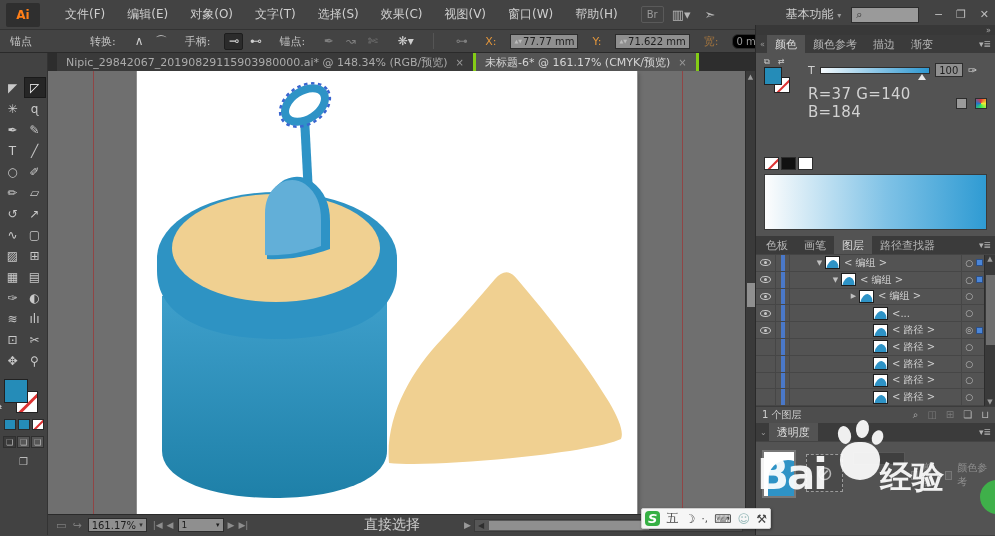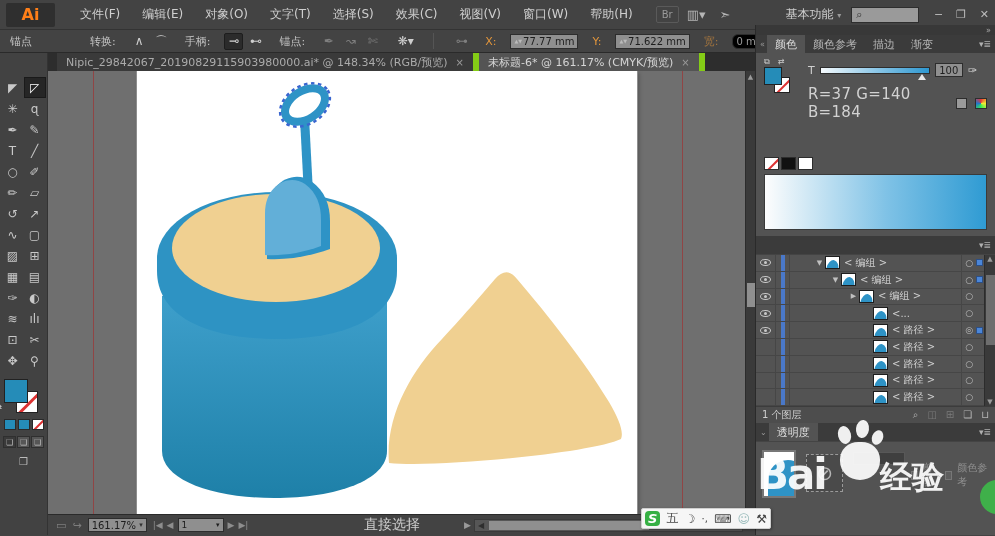--- a/index.html
+++ b/index.html
@@ -3,22 +3,22 @@
 <meta charset="utf-8">
 <style>
   * { margin:0; padding:0; box-sizing:border-box; }
   html,body { width:995px; height:536px; overflow:hidden; background:#2b2b2b;
     font-family:"DejaVu Sans","Liberation Sans",sans-serif; }
   .app { position:relative; width:995px; height:536px; background:#434343; color:#c8c8c8; font-size:12px; }
 
   
   .menubar { height:30px; background:#434343; border-bottom:1px solid #333;
     display:flex; align-items:center; gap:2px; padding:0 6px; }
-  .ai-logo { width:49px; height:24px; background:#2f2f2f; color:#ff7f18; font-weight:bold;
-    font-size:16px; display:flex; align-items:center; justify-content:center; margin-right:12px; border-radius:2px;}
+  .ai-logo { width:34px; height:24px; background:#2f2f2f; color:#ff7f18; font-weight:bold;
+    font-size:12px; display:flex; align-items:center; justify-content:center; margin-right:12px; border-radius:2px;}
   .menu-item { padding:4px 11px; color:#cfcfcf; cursor:default; }
   .mb-btn { color:#9a9a9a; border:1px solid #5a5a5a; border-radius:2px; font-size:10px;
     padding:2px 5px; margin-left:10px; }
   .mb-icon { color:#b5b5b5; font-size:13px; padding:2px 6px; }
   .mb-right { margin-left:auto; display:flex; align-items:center; gap:10px; }
   .workspace { color:#cfcfcf; }
   .searchbox { width:68px; height:16px; background:#9a9a9a; border:1px solid #2e2e2e;
     display:flex; align-items:center; color:#333; font-size:11px; padding:0 4px; gap:3px;}
   .winctl { display:flex; gap:14px; color:#bdbdbd; font-size:11px; margin-left:6px;}
 
@@ -64,21 +64,21 @@
   .modesrow { display:flex; gap:1px; margin-top:6px; }
   .modebtn { width:13px; height:12px; border:1px solid #2f2f2f; background:#565656; color:#bbb;
     font-size:8px; display:flex; align-items:center; justify-content:center;}
   .modebtn.on { background:#3a3a3a; }
   .screenmode { margin-top:8px; color:#bbb; font-size:10px; }
 
   
   .center { width:707px; display:flex; flex-direction:column; position:relative; }
   .tabbar { height:18px; background:#2d2d2d; display:flex; padding-left:9px; font-size:11px; }
   .doctab { display:flex; align-items:center; gap:8px; padding:0 9px; background:#3a3a3a;
-    color:#ababab; border-right:6px solid #84cc16; white-space:nowrap; }
+    color:#ababab; border-right:3px solid #84cc16; white-space:nowrap; }
   .doctab.active { background:#545454; color:#d6d6d6; }
   .doctab .x { color:#9a9a9a; font-size:10px; }
   .canvas-area { position:relative; flex:1; background:#6f6f6f; overflow:hidden; }
   .artboard { position:absolute; left:89px; top:0; width:500px; height:444px; background:#fff;
     box-shadow:0 0 0 1px #8e8e8e, 2px 2px 4px rgba(0,0,0,.25); }
   .guide { position:absolute; top:0; bottom:0; width:1px; background:rgba(150,62,62,.85); }
   .vscroll { position:absolute; right:0; top:0; bottom:0; width:10px; background:#3a3a3a;
     border-left:1px solid #2c2c2c; display:flex; flex-direction:column; align-items:center;}
   .vscroll .arr { color:#9a9a9a; font-size:7px; padding:2px 0;}
   .vthumb { position:absolute; top:212px; left:1px; width:8px; height:24px; background:#8f8f8f; }
@@ -479,20 +479,27 @@
 
       <div class="swatchrow">
         <div class="sw none"></div>
         <div class="sw" style="background:#111;"></div>
         <div class="sw" style="background:#fff;"></div>
       </div>
 
       <div class="gradientstrip"></div>
 
       <div class="ptabs">
+        <div style="display:flex;">
+
+        <div class="ptab">色板</div>
+            <div class="ptab">画笔</div>
+            <div class="ptab active">图层</div>
+            <div class="ptab">路径查找器</div>
+          </div>
         <span class="pmenu">▾≣</span>
       </div>
 
       <div class="layers">
         <div>
 
             <div class="lrow">
               <div class="eyecell">
                 <div class="eye on"></div>
               </div>

